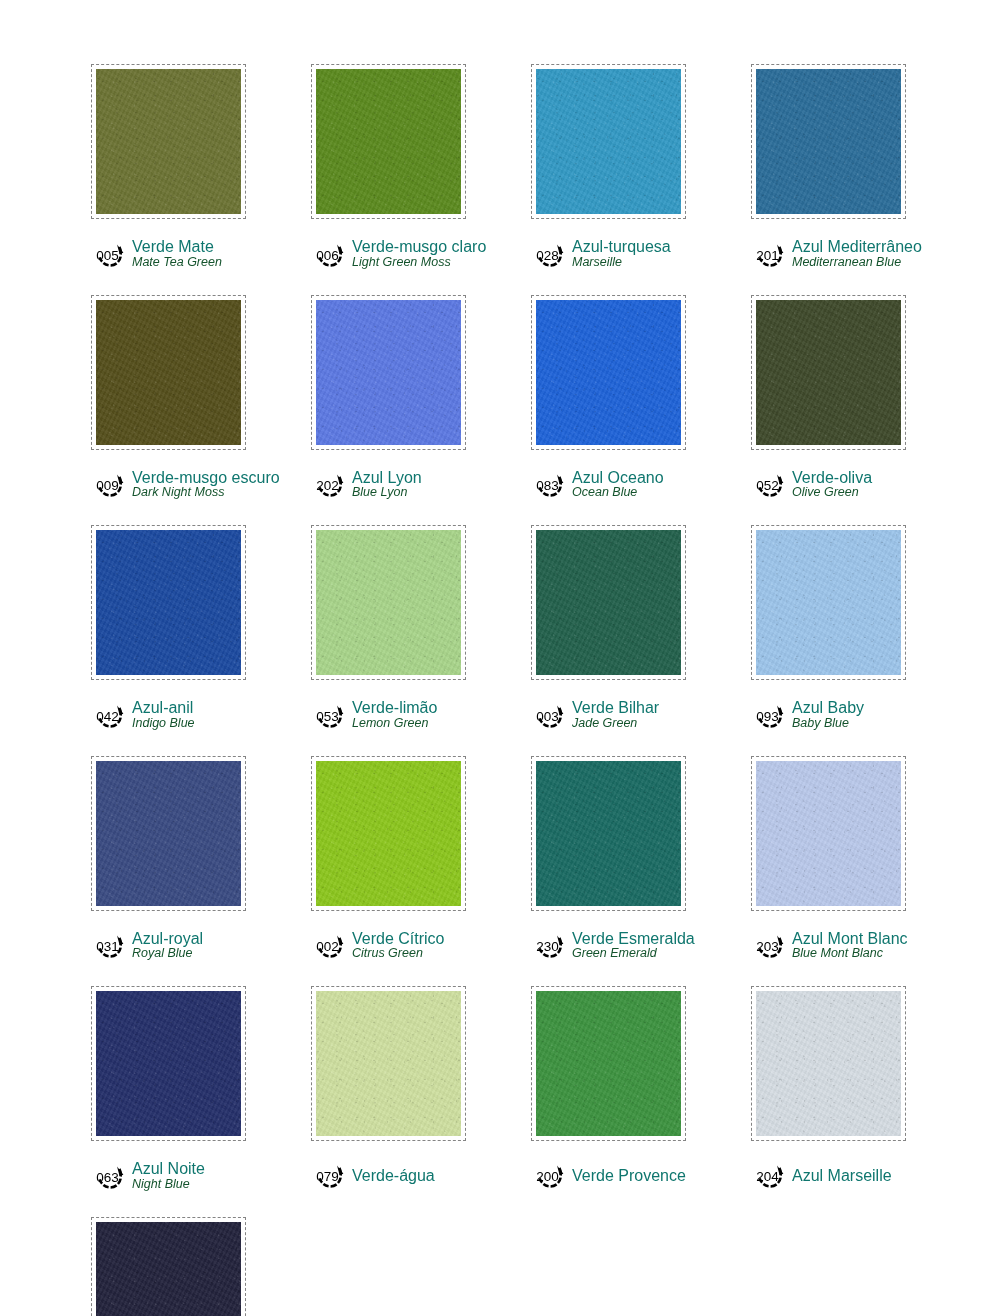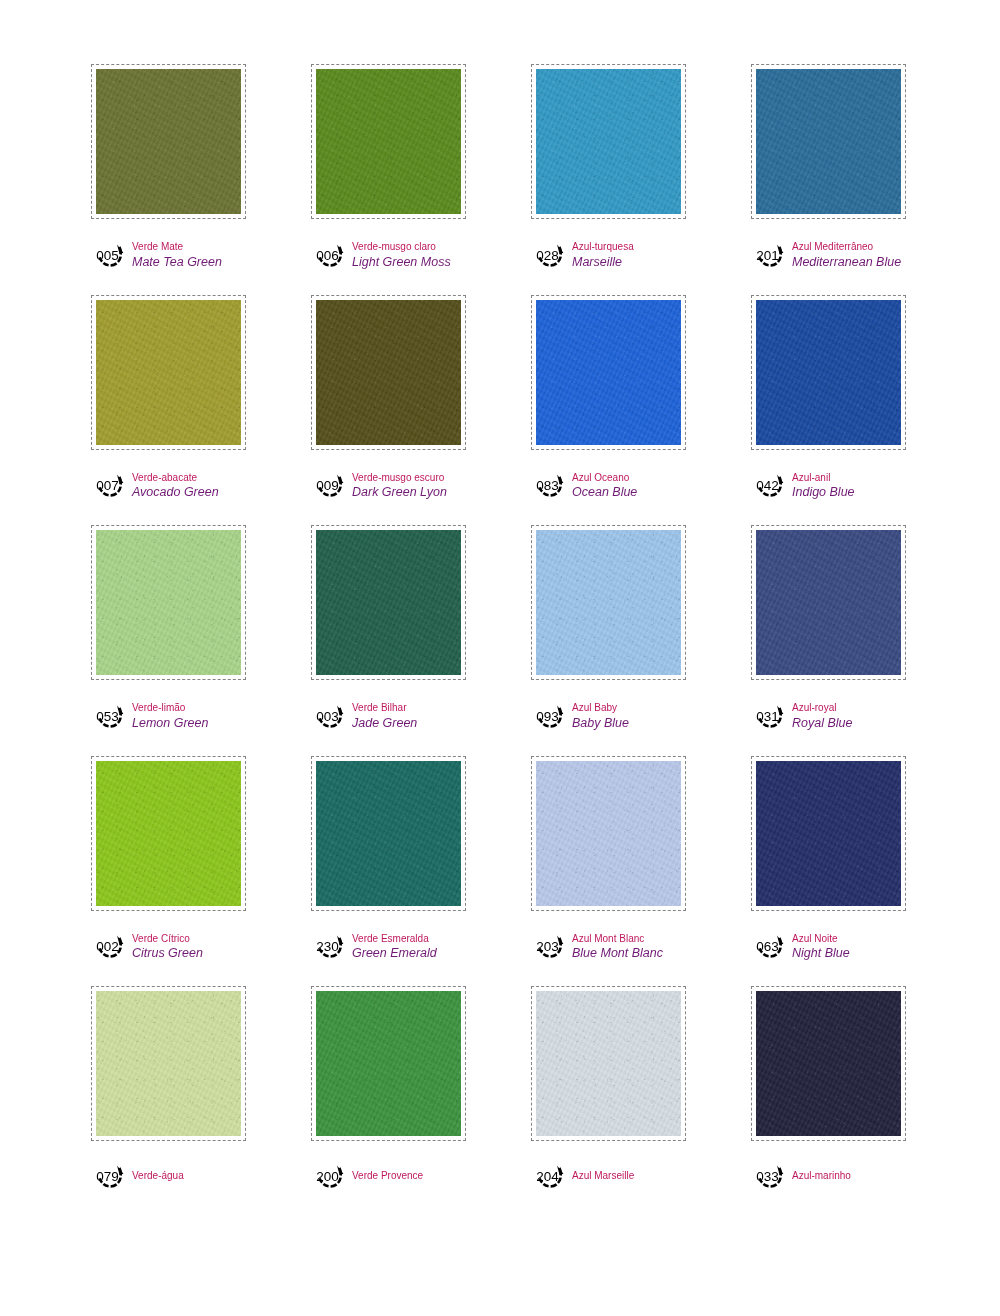--- a/index.html
+++ b/index.html
@@ -118,30 +118,30 @@
     margin-top: 1px;
   }
   .badge svg { display: block; }
 
   .names {
     padding-top: 1px;
     min-width: 0;
   }
 
   .name-pt {
-    font-size: 10px;
+    font-size: 16px;
     line-height: 13.5px;
-    color: #be185d;
+    color: #0f766e;
     white-space: nowrap;
   }
 
   .name-en {
     font-size: 12.5px;
     line-height: 14px;
-    color: #701a75;
+    color: #14532d;
     font-style: italic;
     white-space: nowrap;
     margin-top: 1px;
   }
 </style>
 </head>
 <body>
 
 <div id="sheet">
   <div id="grid">
@@ -244,67 +244,67 @@
             </svg>
           </div>
           <div class="names">
             <div class="name-pt">Azul Mediterrâneo</div>
             <div class="name-en">Mediterranean Blue</div>
           </div>
         </div>
       </div>
       <div class="cell">
         <div class="swatch-wrap">
-          <div class="swatch" style="background: rgb(161, 157, 48);"></div>
-        </div>
-        <div class="label-row">
-          <div class="badge">
-            <svg width="34" height="27" viewBox="0 0 34 27">
-              <g fill="none" stroke="#000" stroke-width="2.6">
-                <path d="M26.4 6.0 A11 11 0 0 1 27.7 13.5" stroke-linecap="butt"></path>
-                <path d="M27.6 15.6 A11 11 0 0 1 25.0 21.0" stroke-linecap="butt"></path>
-                <path d="M23.6 22.4 A11 11 0 0 1 17.6 24.5" stroke-linecap="butt"></path>
-                <path d="M15.6 24.3 A11 11 0 0 1 10.4 21.9" stroke-linecap="butt"></path>
-                <path d="M9.1 20.6 A11 11 0 0 1 6.6 16.3" stroke-linecap="butt"></path>
-              </g>
-              <g fill="#000">
-                <path d="M24.0 3.6 L30.4 11.8 L26.6 13.0 Z"></path>
-              </g>
-              <text x="14.5" y="18.6" text-anchor="middle" font-family="Liberation Sans, sans-serif" font-size="13.5" font-weight="400" fill="#000">007</text>
-            </svg>
-          </div>
-          <div class="names">
-            <div class="name-pt">Verde-abacate</div>
-            <div class="name-en">Avocado Green</div>
-          </div>
-        </div>
-      </div>
-      <div class="cell">
-        <div class="swatch-wrap">
           <div class="swatch" style="background: rgb(85, 79, 28);"></div>
         </div>
         <div class="label-row">
           <div class="badge">
             <svg width="34" height="27" viewBox="0 0 34 27">
               <g fill="none" stroke="#000" stroke-width="2.6">
                 <path d="M26.4 6.0 A11 11 0 0 1 27.7 13.5" stroke-linecap="butt"></path>
                 <path d="M27.6 15.6 A11 11 0 0 1 25.0 21.0" stroke-linecap="butt"></path>
                 <path d="M23.6 22.4 A11 11 0 0 1 17.6 24.5" stroke-linecap="butt"></path>
                 <path d="M15.6 24.3 A11 11 0 0 1 10.4 21.9" stroke-linecap="butt"></path>
                 <path d="M9.1 20.6 A11 11 0 0 1 6.6 16.3" stroke-linecap="butt"></path>
               </g>
               <g fill="#000">
                 <path d="M24.0 3.6 L30.4 11.8 L26.6 13.0 Z"></path>
               </g>
               <text x="14.5" y="18.6" text-anchor="middle" font-family="Liberation Sans, sans-serif" font-size="13.5" font-weight="400" fill="#000">009</text>
             </svg>
           </div>
           <div class="names">
             <div class="name-pt">Verde-musgo escuro</div>
-            <div class="name-en">Dark Green Lyon</div>
+            <div class="name-en">Dark Night Moss</div>
+          </div>
+        </div>
+      </div>
+      <div class="cell">
+        <div class="swatch-wrap">
+          <div class="swatch" style="background: rgb(92, 121, 226);"></div>
+        </div>
+        <div class="label-row">
+          <div class="badge">
+            <svg width="34" height="27" viewBox="0 0 34 27">
+              <g fill="none" stroke="#000" stroke-width="2.6">
+                <path d="M26.4 6.0 A11 11 0 0 1 27.7 13.5" stroke-linecap="butt"></path>
+                <path d="M27.6 15.6 A11 11 0 0 1 25.0 21.0" stroke-linecap="butt"></path>
+                <path d="M23.6 22.4 A11 11 0 0 1 17.6 24.5" stroke-linecap="butt"></path>
+                <path d="M15.6 24.3 A11 11 0 0 1 10.4 21.9" stroke-linecap="butt"></path>
+                <path d="M9.1 20.6 A11 11 0 0 1 6.6 16.3" stroke-linecap="butt"></path>
+              </g>
+              <g fill="#000">
+                <path d="M24.0 3.6 L30.4 11.8 L26.6 13.0 Z"></path>
+              </g>
+              <text x="14.5" y="18.6" text-anchor="middle" font-family="Liberation Sans, sans-serif" font-size="13.5" font-weight="400" fill="#000">202</text>
+            </svg>
+          </div>
+          <div class="names">
+            <div class="name-pt">Azul Lyon</div>
+            <div class="name-en">Blue Lyon</div>
           </div>
         </div>
       </div>
       <div class="cell">
         <div class="swatch-wrap">
           <div class="swatch" style="background: rgb(31, 99, 216);"></div>
         </div>
         <div class="label-row">
           <div class="badge">
             <svg width="34" height="27" viewBox="0 0 34 27">
@@ -322,20 +322,46 @@
             </svg>
           </div>
           <div class="names">
             <div class="name-pt">Azul Oceano</div>
             <div class="name-en">Ocean Blue</div>
           </div>
         </div>
       </div>
       <div class="cell">
         <div class="swatch-wrap">
+          <div class="swatch" style="background: rgb(63, 74, 43);"></div>
+        </div>
+        <div class="label-row">
+          <div class="badge">
+            <svg width="34" height="27" viewBox="0 0 34 27">
+              <g fill="none" stroke="#000" stroke-width="2.6">
+                <path d="M26.4 6.0 A11 11 0 0 1 27.7 13.5" stroke-linecap="butt"></path>
+                <path d="M27.6 15.6 A11 11 0 0 1 25.0 21.0" stroke-linecap="butt"></path>
+                <path d="M23.6 22.4 A11 11 0 0 1 17.6 24.5" stroke-linecap="butt"></path>
+                <path d="M15.6 24.3 A11 11 0 0 1 10.4 21.9" stroke-linecap="butt"></path>
+                <path d="M9.1 20.6 A11 11 0 0 1 6.6 16.3" stroke-linecap="butt"></path>
+              </g>
+              <g fill="#000">
+                <path d="M24.0 3.6 L30.4 11.8 L26.6 13.0 Z"></path>
+              </g>
+              <text x="14.5" y="18.6" text-anchor="middle" font-family="Liberation Sans, sans-serif" font-size="13.5" font-weight="400" fill="#000">052</text>
+            </svg>
+          </div>
+          <div class="names">
+            <div class="name-pt">Verde-oliva</div>
+            <div class="name-en">Olive Green</div>
+          </div>
+        </div>
+      </div>
+      <div class="cell">
+        <div class="swatch-wrap">
           <div class="swatch" style="background: rgb(28, 74, 160);"></div>
         </div>
         <div class="label-row">
           <div class="badge">
             <svg width="34" height="27" viewBox="0 0 34 27">
               <g fill="none" stroke="#000" stroke-width="2.6">
                 <path d="M26.4 6.0 A11 11 0 0 1 27.7 13.5" stroke-linecap="butt"></path>
                 <path d="M27.6 15.6 A11 11 0 0 1 25.0 21.0" stroke-linecap="butt"></path>
                 <path d="M23.6 22.4 A11 11 0 0 1 17.6 24.5" stroke-linecap="butt"></path>
                 <path d="M15.6 24.3 A11 11 0 0 1 10.4 21.9" stroke-linecap="butt"></path>

